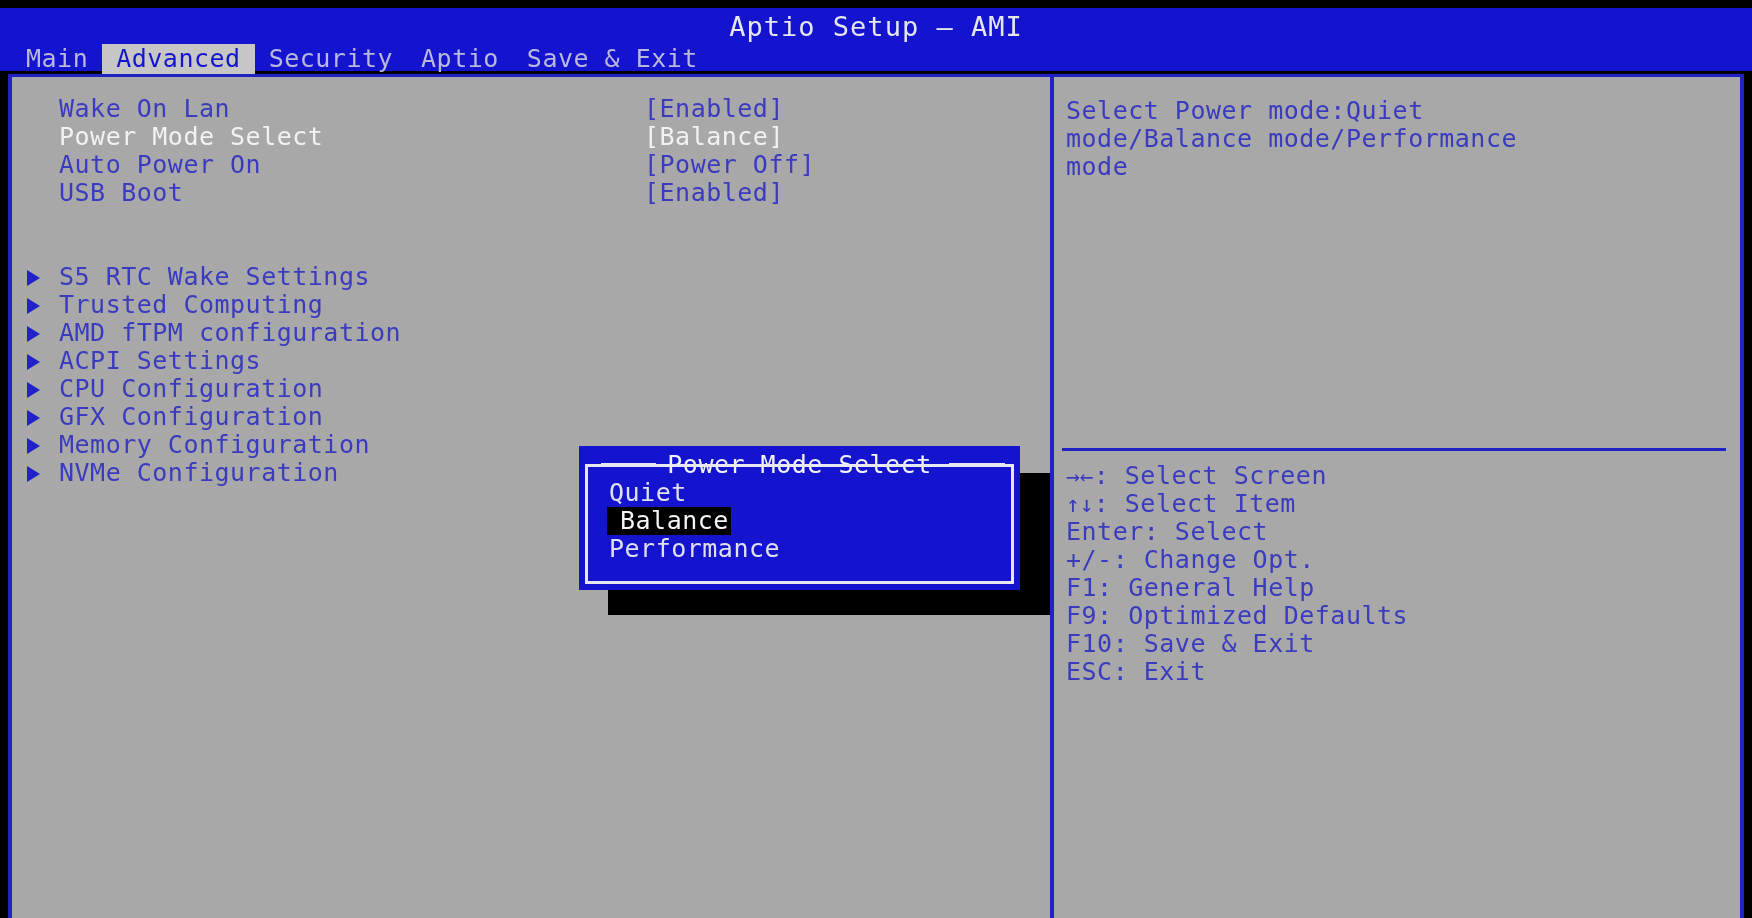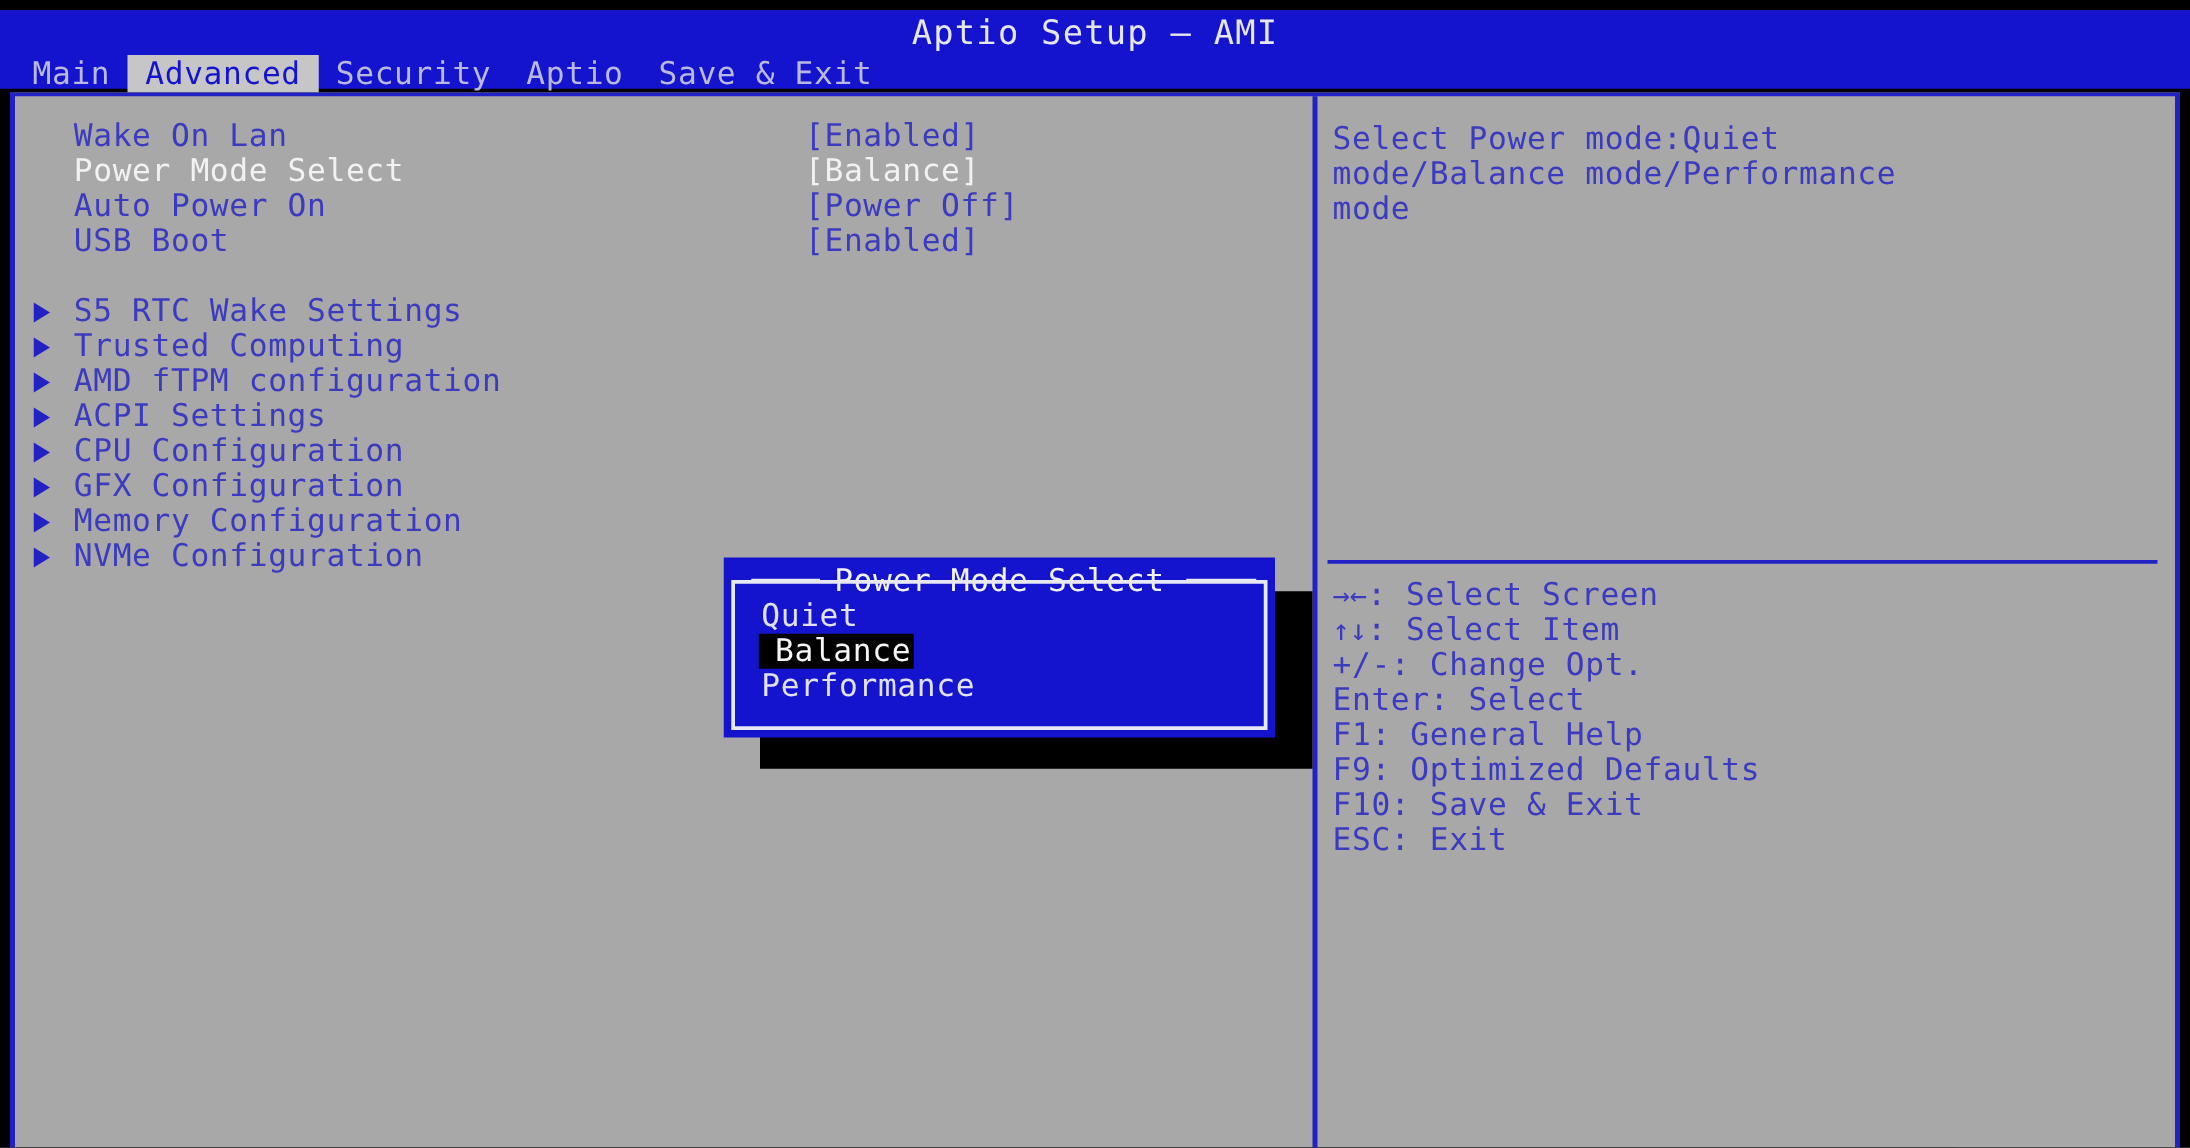--- a/index.html
+++ b/index.html
@@ -122,20 +122,21 @@
     color: #f2f2f2;
   }
 
   .submenu-row {
     position: absolute;
     left: 0;
     width: 1036px;
     height: 28px;
     line-height: 28px;
     white-space: pre;
+    margin-top: 28px;
   }
   .submenu-arrow {
     position: absolute;
     left: 15px;
     top: 7px;
     width: 0;
     height: 0;
     border-left: 13px solid #2222c4;
     border-top: 8px solid transparent;
     border-bottom: 8px solid transparent;
@@ -313,22 +314,22 @@
     <div id="help-pane">
       <div id="help-text">
           <div class="help-line">Select Power mode:Quiet</div>
           <div class="help-line">mode/Balance mode/Performance</div>
           <div class="help-line">mode</div>
         </div>
       <div id="help-sep"></div>
       <div id="keylegend">
           <div class="key-line"><span class="key-glyph">→←</span><span>: Select Screen</span></div>
           <div class="key-line"><span class="key-glyph">↑↓</span><span>: Select Item</span></div>
+          <div class="key-line"><span>Enter: Select</span></div>
           <div class="key-line"><span>+/-: Change Opt.</span></div>
-          <div class="key-line"><span>Enter: Select</span></div>
           <div class="key-line"><span>F1: General Help</span></div>
           <div class="key-line"><span>F9: Optimized Defaults</span></div>
           <div class="key-line"><span>F10: Save &amp; Exit</span></div>
           <div class="key-line"><span>ESC: Exit</span></div>
         </div>
     </div>
 
     <div id="dialog-shadow"></div>
     <div id="dialog">
       <div id="dialog-title-bar">

